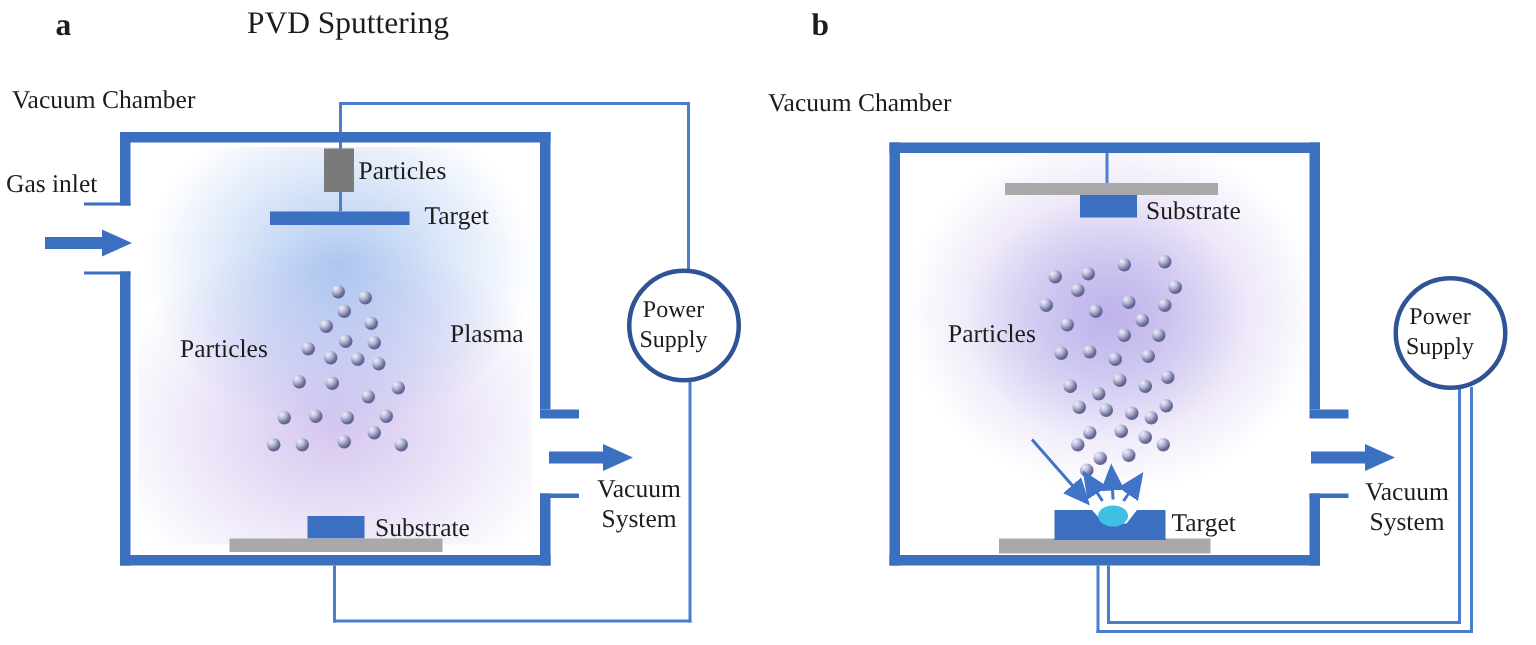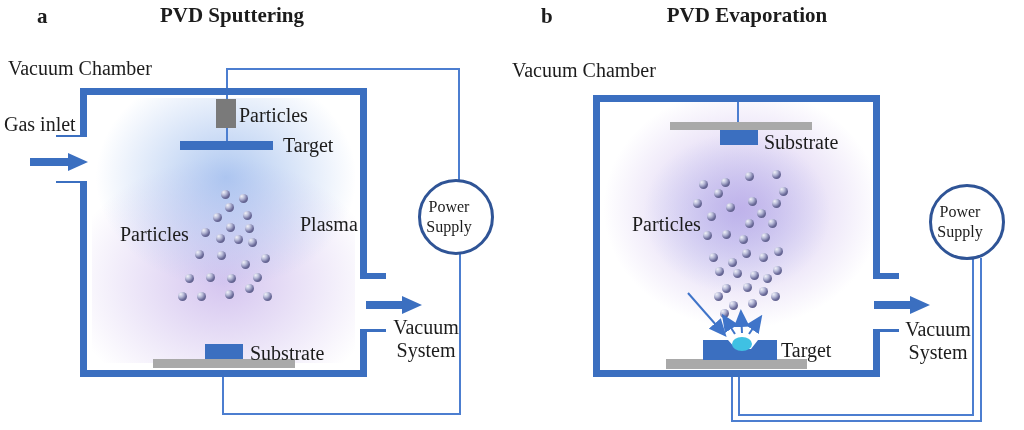--- a/index.html
+++ b/index.html
@@ -5,23 +5,23 @@
   :root{
     --wall:#3b6fc0; --wire:#4c7ed0; --gray-dark:#7a7a7a; --gray-light:#a9a9a9;
     --droplet:#3fc1e3; --ps-border:#2f5496; --text:#1c1c1c;
   }
   html,body{margin:0;padding:0;background:#fff;}
   #canvas{position:relative;width:1024px;height:430px;background:#fff;overflow:hidden;
           font-family:"Liberation Serif",serif;color:var(--text);}
   .abs{position:absolute;}
   .wall{position:absolute;background:var(--wall);}
   .wire{position:absolute;background:var(--wire);}
-  .lbl{position:absolute;font-size:20px;line-height:1.15;white-space:nowrap;color:var(--text);}
+  .lbl{position:absolute;font-size:17px;line-height:1.15;white-space:nowrap;color:var(--text);}
   .wraplbl{white-space:normal;}
-  .title{position:absolute;font-size:21px;font-weight:bold;text-align:center;white-space:nowrap;}
+  .title{position:absolute;font-size:21px;font-weight:normal;text-align:center;white-space:nowrap;}
   .letter{position:absolute;font-size:21px;font-weight:bold;}
   .cloud{position:absolute;pointer-events:none;}
   .particle{position:absolute;width:9px;height:9px;border-radius:50%;
     background:radial-gradient(circle at 30% 25%, #f0f1f8 0%, #b9bcd9 30%, #6b6b9a 62%, #4a4a72 100%);}
   .ps-circle{position:absolute;width:70px;height:70px;border:3px solid var(--ps-border);
     border-radius:50%;background:#fff;display:flex;align-items:center;justify-content:flex-start;
     text-align:center;font-size:16px;line-height:1.25;}
   .ps-circle span{display:block;width:56px;}
   .vs{width:78px;text-align:center;}
   .es{width:104px;}
@@ -105,21 +105,20 @@
 
   <div class="lbl" style="left:4px;top:113px;">Gas inlet</div>
   <div class="lbl" style="left:239px;top:104px;">Particles</div>
   <div class="lbl" style="left:283px;top:134px;">Target</div>
   <div class="lbl" style="left:120px;top:223px;">Particles</div>
   <div class="lbl" style="left:300px;top:213px;">Plasma</div>
   <div class="lbl" style="left:250px;top:342px;">Substrate</div>
   <div class="lbl wraplbl vs" style="left:387px;top:316px;">Vacuum System</div>
 
   <div class="letter" style="left:541px;top:4px;">b</div>
-  <div class="title" style="left:628px;top:3px;width:238px;">PVD Evaporation</div>
   <div class="lbl" style="left:512px;top:59px;">Vacuum Chamber</div>
 
   <div class="cloud" style="left:602px;top:100px;width:270px;height:270px;
        background:
          radial-gradient(ellipse 52% 45% at 52% 40%, rgba(187,162,230,0.7), rgba(187,162,230,0) 99%),
          radial-gradient(ellipse 35% 30% at 50% 42%, rgba(140,175,235,0.5), rgba(140,175,235,0) 99%);"></div>
 
   <div class="wire" style="left:737px;top:99px;width:2px;height:24px;"></div>
   <div class="wire" style="left:738px;top:377px;width:2px;height:39px;"></div>
   <div class="wire" style="left:738px;top:414px;width:236px;height:2px;"></div>

